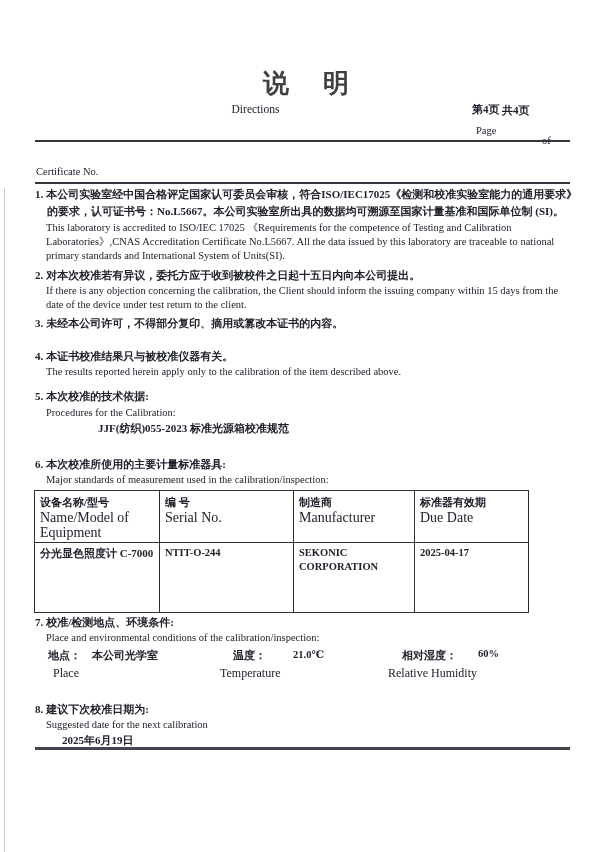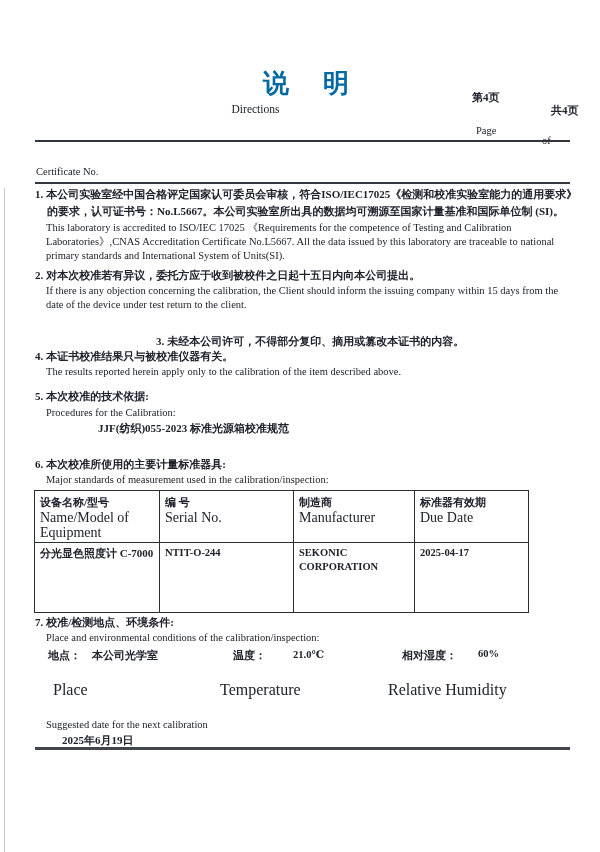--- a/index.html
+++ b/index.html
@@ -3,21 +3,21 @@
 <meta charset="utf-8">
 <style>
   html,body{margin:0;padding:0;background:#ffffff;}
   .page{
     position:relative;width:600px;height:852px;background:#ffffff;overflow:hidden;
     font-family:"Liberation Serif","DejaVu Serif",serif;color:#20222c;
   }
   .scan-edge{position:absolute;left:4px;top:188px;width:1px;height:664px;background:#c9c9ce;}
   .title{
     position:absolute;top:66px;left:0;width:600px;text-align:center;
-    font-size:26px;font-weight:700;letter-spacing:4px;text-indent:16px;color:#0369a1;
+    font-size:26px;font-weight:700;letter-spacing:4px;text-indent:16px;color:#404040;
   }
   .subtitle{
     position:absolute;top:103px;left:0;width:489px;text-align:center;
     font-size:11.5px;text-indent:22px;
   }
   .pg{position:absolute;font-size:11px;font-weight:700;}
   .pg-en{position:absolute;font-size:10.5px;font-weight:400;}
   .rule{position:absolute;left:35px;width:535px;background:#33353d;}
   .rule-1{top:140px;height:1.5px;}
   .rule-2{top:182px;height:2px;}
@@ -42,53 +42,53 @@
   table.std .c3{width:110px;}
   table.std .c4{width:103px;}
   .th-cn{display:block;font-size:11px;font-weight:700;line-height:16px;}
   .th-en{display:block;font-size:14px;font-weight:400;line-height:15px;}
   tr.data td{height:64px;font-size:10.5px;font-weight:600;line-height:14px;}
   td.wrap{white-space:pre-line;}
   .env{position:absolute;top:648px;left:0;width:600px;height:36px;}
   .env span{position:absolute;white-space:nowrap;}
   .env .lbl-cn{font-size:11px;font-weight:700;}
   .env .val{font-size:10.5px;font-weight:600;}
-  .env .lbl-en{top:33px;font-size:16px;}
+  .env .lbl-en{top:18px;font-size:12px;}
 </style>
 </head>
 <body>
 
 <div class="page">
 
   <div class="scan-edge"></div>
 
   <div class="title">说　明</div>
   <div class="subtitle">Directions</div>
-  <span class="pg" style="top:90px;left:472px;">第4页</span>
-  <span class="pg" style="top:103px;left:551px;">共4页</span>
+  <span class="pg" style="top:102px;left:472px;">第4页</span>
+  <span class="pg" style="top:103px;left:502px;">共4页</span>
   <span class="pg-en" style="top:125px;left:476px;">Page</span>
   <span class="pg-en" style="top:125px;left:542px;margin-top:10px;">of</span>
 
   <div class="rule rule-1"></div>
 
   <div class="cert-en">Certificate No.</div>
 
   <div class="rule rule-2"></div>
 
   <div class="item-cn cn" style="top:186px;">
     <span class="no">1.</span><span>本公司实验室经中国合格评定国家认可委员会审核，符合ISO/IEC17025《检测和校准实验室能力的通用要求》的要求，认可证书号：No.L5667。本公司实验室所出具的数据均可溯源至国家计量基准和国际单位制 (SI)。</span>
   </div>
   <div class="item-en en" style="top:221px;">This laboratory is accredited to ISO/IEC 17025 《Requirements for the competence of Testing and Calibration Laboratories》,CNAS Accreditation Certificate No.L5667. All the data issued by this laboratory are traceable to national primary standards and International System of Units(SI).</div>
 
   <div class="item-cn cn" style="top:267px;">
     <span class="no">2.</span><span>对本次校准若有异议，委托方应于收到被校件之日起十五日内向本公司提出。</span>
   </div>
   <div class="item-en en" style="top:284px;">If there is any objection concerning the calibration, the Client should inform the issuing company within 15 days from the date of the device under test return to the client.</div>
 
-  <div class="item-cn cn" style="top:333px;text-align:center;">
+  <div class="item-cn cn" style="top:315px;">
     <span class="no">3.</span><span>未经本公司许可，不得部分复印、摘用或篡改本证书的内容。</span>
   </div>
 
   <div class="item-cn cn" style="top:348px;">
     <span class="no">4.</span><span>本证书校准结果只与被校准仪器有关。</span>
   </div>
   <div class="item-en en" style="top:365px;">The results reported herein apply only to the calibration of the item described above.</div>
 
   <div class="item-cn cn" style="top:388px;">
     <span class="no">5.</span><span>本次校准的技术依据:</span>
@@ -141,18 +141,21 @@
     <span class="val" style="left:92px;font-weight:700;font-size:11px;">本公司光学室</span>
     <span class="lbl-cn" style="left:233px;">温度：</span>
     <span class="val" style="left:293px;">21.0℃</span>
     <span class="lbl-cn" style="left:402px;">相对湿度：</span>
     <span class="val" style="left:478px;">60%</span>
     <span class="lbl-en" style="left:53px;">Place</span>
     <span class="lbl-en" style="left:220px;">Temperature</span>
     <span class="lbl-en" style="left:388px;">Relative Humidity</span>
   </div>
 
+  <div class="item-cn cn" style="top:701px;">
+    <span class="no">8.</span><span>建议下次校准日期为:</span>
+  </div>
   <div class="item-en en" style="top:718px;">Suggested date for the next calibration</div>
   <div class="sub-cn" style="top:733px;left:62px;">2025年6月19日</div>
 
   <div class="rule rule-bottom"></div>
 
 </div>
 
 </body></html>

